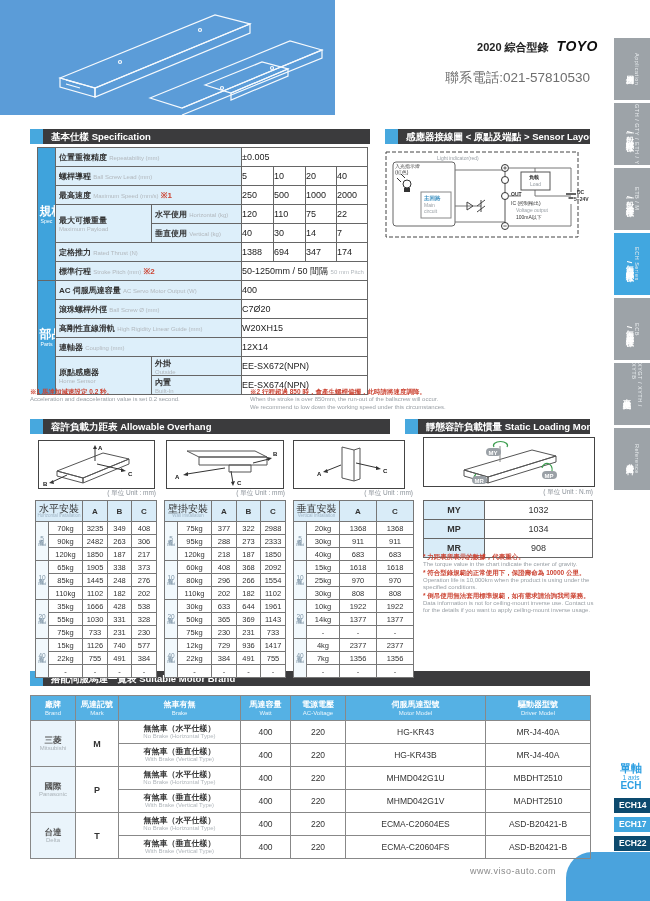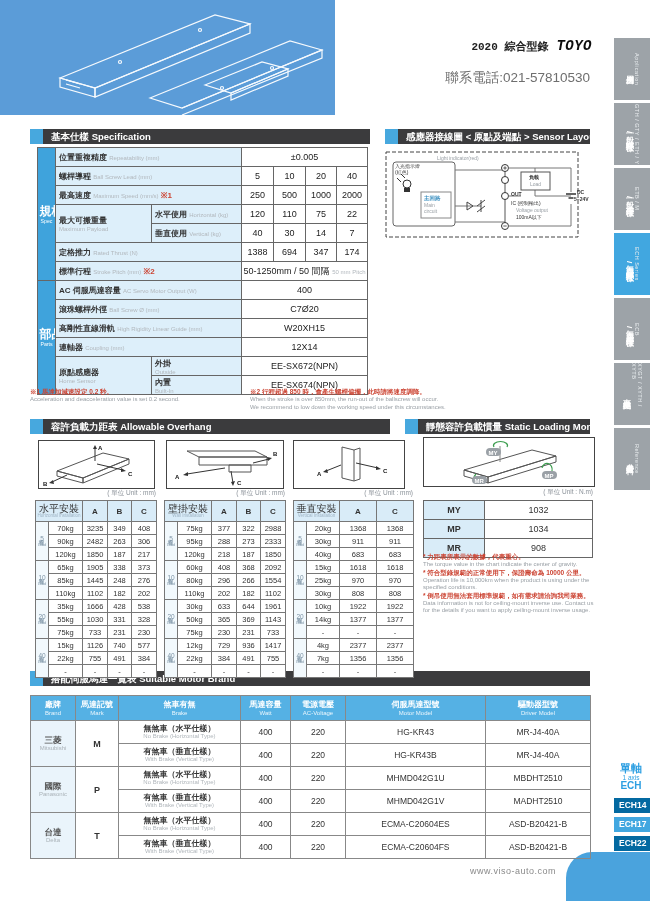--- a/index.html
+++ b/index.html
@@ -1,54 +1,54 @@
 <!DOCTYPE html>
 <html><head>
 <meta charset="utf-8">
 <style>
   html,body{margin:0;padding:0;}
   body{width:650px;height:901px;position:relative;background:#fff;font-family:"Liberation Sans",sans-serif;color:#333;overflow:hidden;}
   .abs{position:absolute;}
 
   
   .product-img{left:0;top:0;width:335px;height:115px;background:#5b9cd8;}
-  .catalog-line{right:58px;top:38px;font-size:11px;color:#222;font-weight:bold;white-space:nowrap;font-family:Liberation Mono, monospace;}
+  .catalog-line{right:52px;top:38px;font-size:11px;color:#222;font-weight:bold;white-space:nowrap;}
   .catalog-line .logo{font-size:14px;font-style:italic;font-weight:900;letter-spacing:.5px;margin-left:8px;color:#0d0d0d;}
   .phone{right:60px;top:69px;font-size:13.5px;color:#6e6e6e;}
 
   
   .tab{right:0;width:36px;height:62px;background:#9da3a8;display:flex;justify-content:center;align-items:center;}
   .tab.active{background:#41a7e0;}
   .tab .zh{writing-mode:vertical-rl;font-size:8px;font-weight:bold;color:#fff;letter-spacing:1px;}
   .tab .en{writing-mode:vertical-rl;font-size:5.5px;color:#e9edef;margin-right:1px;letter-spacing:.5px;}
   .series{right:0;top:763px;width:38px;text-align:center;color:#2d9fe2;line-height:1.05;margin-left:24px;}
   .series .s1{font-size:11px;font-weight:bold;}
   .series .s2{font-size:6.5px;}
   .series .s3{font-size:10px;font-weight:bold;}
-  .model-tab{right:0;width:36px;height:15px;line-height:15px;background:#0369a1;color:#fff;font-size:8.5px;font-weight:bold;padding-left:5px;box-sizing:border-box;}
+  .model-tab{right:0;width:36px;height:15px;line-height:15px;background:#0c4a6e;color:#fff;font-size:8.5px;font-weight:bold;padding-left:5px;box-sizing:border-box;}
   .model-tab.active{background:#41a7e0;}
   .corner{right:0;bottom:0;width:84px;height:49px;background:#4aa3dd;border-top-left-radius:26px;}
 
   
   .sec{height:15px;display:flex;}
   .sec .sq{width:13px;background:#47a8de;}
   .sec .bar{flex:1;background:#3b3b3d;color:#fff;font-size:9.5px;font-weight:bold;line-height:15px;padding-left:8px;white-space:nowrap;overflow:hidden;}
 
   
   table{border-collapse:collapse;}
   .spec{left:37px;top:147px;width:330px;table-layout:fixed;}
   .spec td{border:1px solid #666;height:18px;padding:0 3px;font-size:8px;overflow:hidden;white-space:nowrap;}
   .spec .grp{background:#3fa3dc;color:#fff;text-align:center;padding:0;}
   .spec .gzh{font-size:12px;font-weight:bold;line-height:13px;word-break:break-all;width:14px;margin:0 auto;}
   .spec .gen{font-size:5.5px;transform:scale(.95);}
   .spec .lbl{background:#ddeffa;}
   .lzh{color:#333;font-weight:bold;font-size:8px;}
   .len{color:#b2b8bd;font-size:6px;}
   .red{color:#cc4433;font-weight:bold;}
-  .spec .v{background:#fff;text-align:center;font-size:9px;color:#222;padding:0;}
+  .spec .v{background:#fff;text-align:left;font-size:9px;color:#222;padding:0;}
   .spec .sub .lzh{font-weight:bold;}
 
   
   .note-zh{color:#cc4433;font-size:6.5px;font-weight:bold;line-height:8px;}
   .note-en{color:#9aa0a6;font-size:6px;line-height:7.5px;}
 
   
   .sensor-box{left:385px;top:150px;width:205px;height:90px;}
   .sensor-box .lab{position:absolute;font-size:5px;line-height:5.5px;color:#333;}
   .sensor-box .gray{color:#9aa0a6;}

